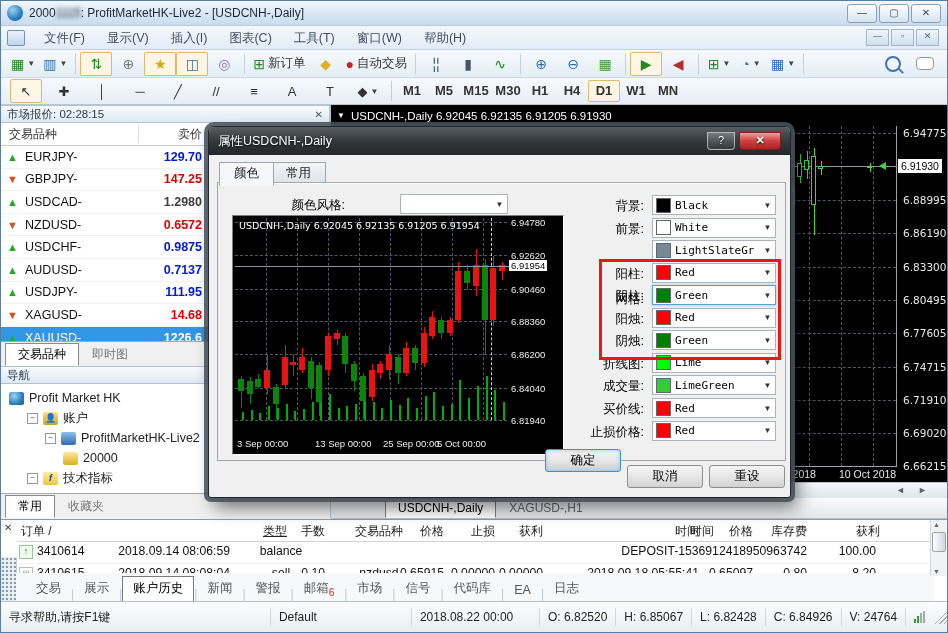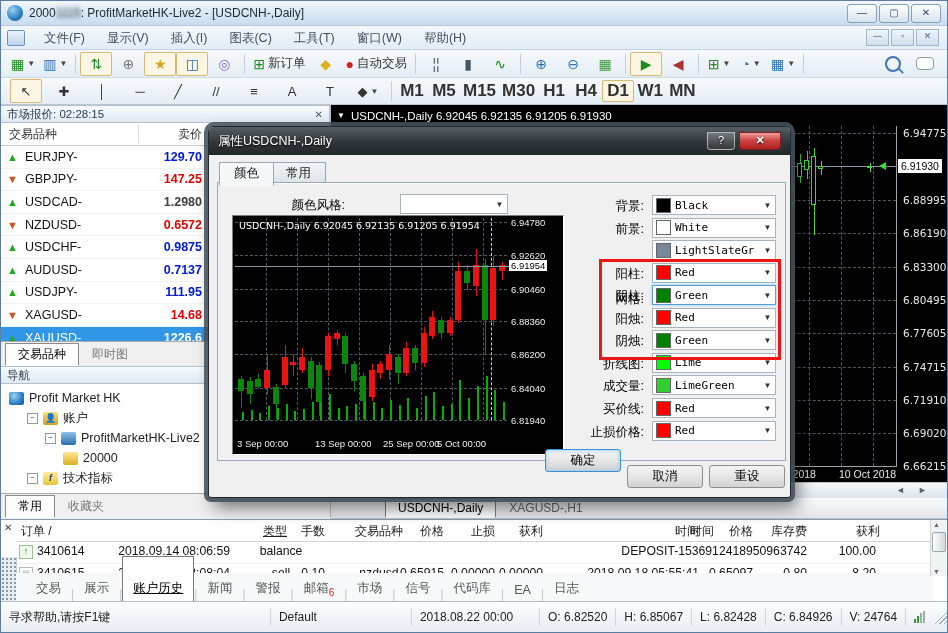--- a/index.html
+++ b/index.html
@@ -28,21 +28,21 @@
   .toolbar{left:0;width:100%;box-sizing:border-box;background:linear-gradient(#f7fafd,#e4edf5);display:flex;align-items:center;}
   .tb1{top:49px;height:28px;border-bottom:1px solid #cdd9e4;padding-left:6px;}
   .tb2{top:77px;height:27px;border-bottom:1px solid #b9c6d2;padding-left:6px;}
   .tbtn{height:22px;min-width:24px;display:flex;align-items:center;justify-content:center;gap:3px;
         padding:0 3px;border:1px solid transparent;border-radius:2px;font-size:14px;}
   .tbtn.pressed{background:#fdf6e4;border-color:#d9b873;}
   .tbtn .lbl{font-size:12.5px;color:#333;}
   .tbtn .dd{font-size:8px;color:#444;}
   .tsep{width:1px;height:20px;background:#c3cfdb;margin:0 4px;flex:none;}
   .tf{min-width:26px;height:20px;border:1px solid transparent;border-radius:2px;text-align:center;
-      font-size:17px;line-height:19px;color:#333;font-weight:bold;padding:0 2px;}
+      font-size:13px;line-height:19px;color:#333;font-weight:bold;padding:0 2px;}
   .tf.pressed{background:#fdf6e4;border-color:#d9b873;}
   .magicon{width:12px;height:12px;border:2px solid #3d74b5;border-radius:50%;position:relative;}
   .magicon::after{content:"";position:absolute;width:6px;height:2px;background:#3d74b5;transform:rotate(45deg);right:-5px;bottom:-2px;}
   .chaticon{width:16px;height:11px;border:1.5px solid #8a9bab;border-radius:4px;position:relative;background:#fff;}
   
   .panel-title{height:18px;background:linear-gradient(#f8fbfe,#dfe9f3);border:1px solid #b4c2d0;border-left:none;
                font-size:11.5px;color:#2e3d4c;display:flex;align-items:center;padding:0 6px;box-sizing:border-box;}
   .panel-close{margin-left:auto;font-size:10px;color:#556;}
   .mw{left:0;top:104px;width:330px;height:261px;background:#fff;border-right:1px solid #b4c2d0;box-sizing:border-box;}
   .mw-colhead{height:22px;border-bottom:1px solid #c9c9c9;display:flex;align-items:center;font-size:12px;color:#333;position:relative;}
@@ -85,21 +85,21 @@
   
   .terminal{left:0;top:518px;width:948px;height:82px;background:#fff;border-top:1px solid #8d9aa6;box-sizing:border-box;}
   .t-close{left:3px;top:2px;font-size:10px;color:#444;}
   .t-headrow{left:16px;top:0;right:18px;height:21px;border-bottom:1px solid #d2d2d2;font-size:12px;color:#222;}
   .t-row{left:16px;right:18px;height:22px;font-size:12.2px;color:#111;border-bottom:1px solid #f0f0f0;}
   .cell{position:absolute;white-space:nowrap;top:3px;}
   .t-grip{left:0;top:556px;width:15px;height:44px;background:#e8edf2;border-right:1px solid #c5cfd8;
           background-image:radial-gradient(#8b98a5 1px,transparent 1px);background-size:4px 4px;}
   .t-tabs{left:15px;top:572px;width:918px;height:28px;background:#f6f8fa;display:flex;align-items:flex-end;padding-left:10px;box-sizing:border-box;}
   .ttab{font-size:12.5px;color:#555;padding:4px 10px;position:relative;}
-  .ttab.active{background:#fff;border:1px solid #7a7a7a;border-bottom:none;color:#000;margin-top:-6px;padding-top:23px;text-decoration:underline;}
+  .ttab.active{background:#fff;border:1px solid #7a7a7a;border-bottom:none;color:#000;margin-top:-6px;padding-top:3px;}
   .tsep2{color:#c0c8d0;}
   .badge{color:#e02020;font-size:10px;vertical-align:sub;}
   .vscroll{right:1px;top:519px;width:15px;height:56px;background:#f0f2f4;border-left:1px solid #d0d6dc;}
   .vthumb{position:absolute;left:1px;width:12px;background:linear-gradient(90deg,#fdfdfd,#cfd8e0);border:1px solid #98a6b4;border-radius:2px;}
   
   .statusbar{left:0;top:600px;width:948px;height:31px;background:linear-gradient(#fcfdfe,#e9eef3);
              border-top:1px solid #b5bfc9;display:flex;align-items:center;font-size:12px;color:#222;box-sizing:border-box;}
   .scell{padding:0 8px;border-right:1px solid #d0d6dc;height:18px;line-height:18px;white-space:nowrap;}
   .conn{display:flex;align-items:flex-end;gap:1px;height:12px;padding:0 8px;}
   .conn i{width:2px;background:#2f9e2f;display:block;}

